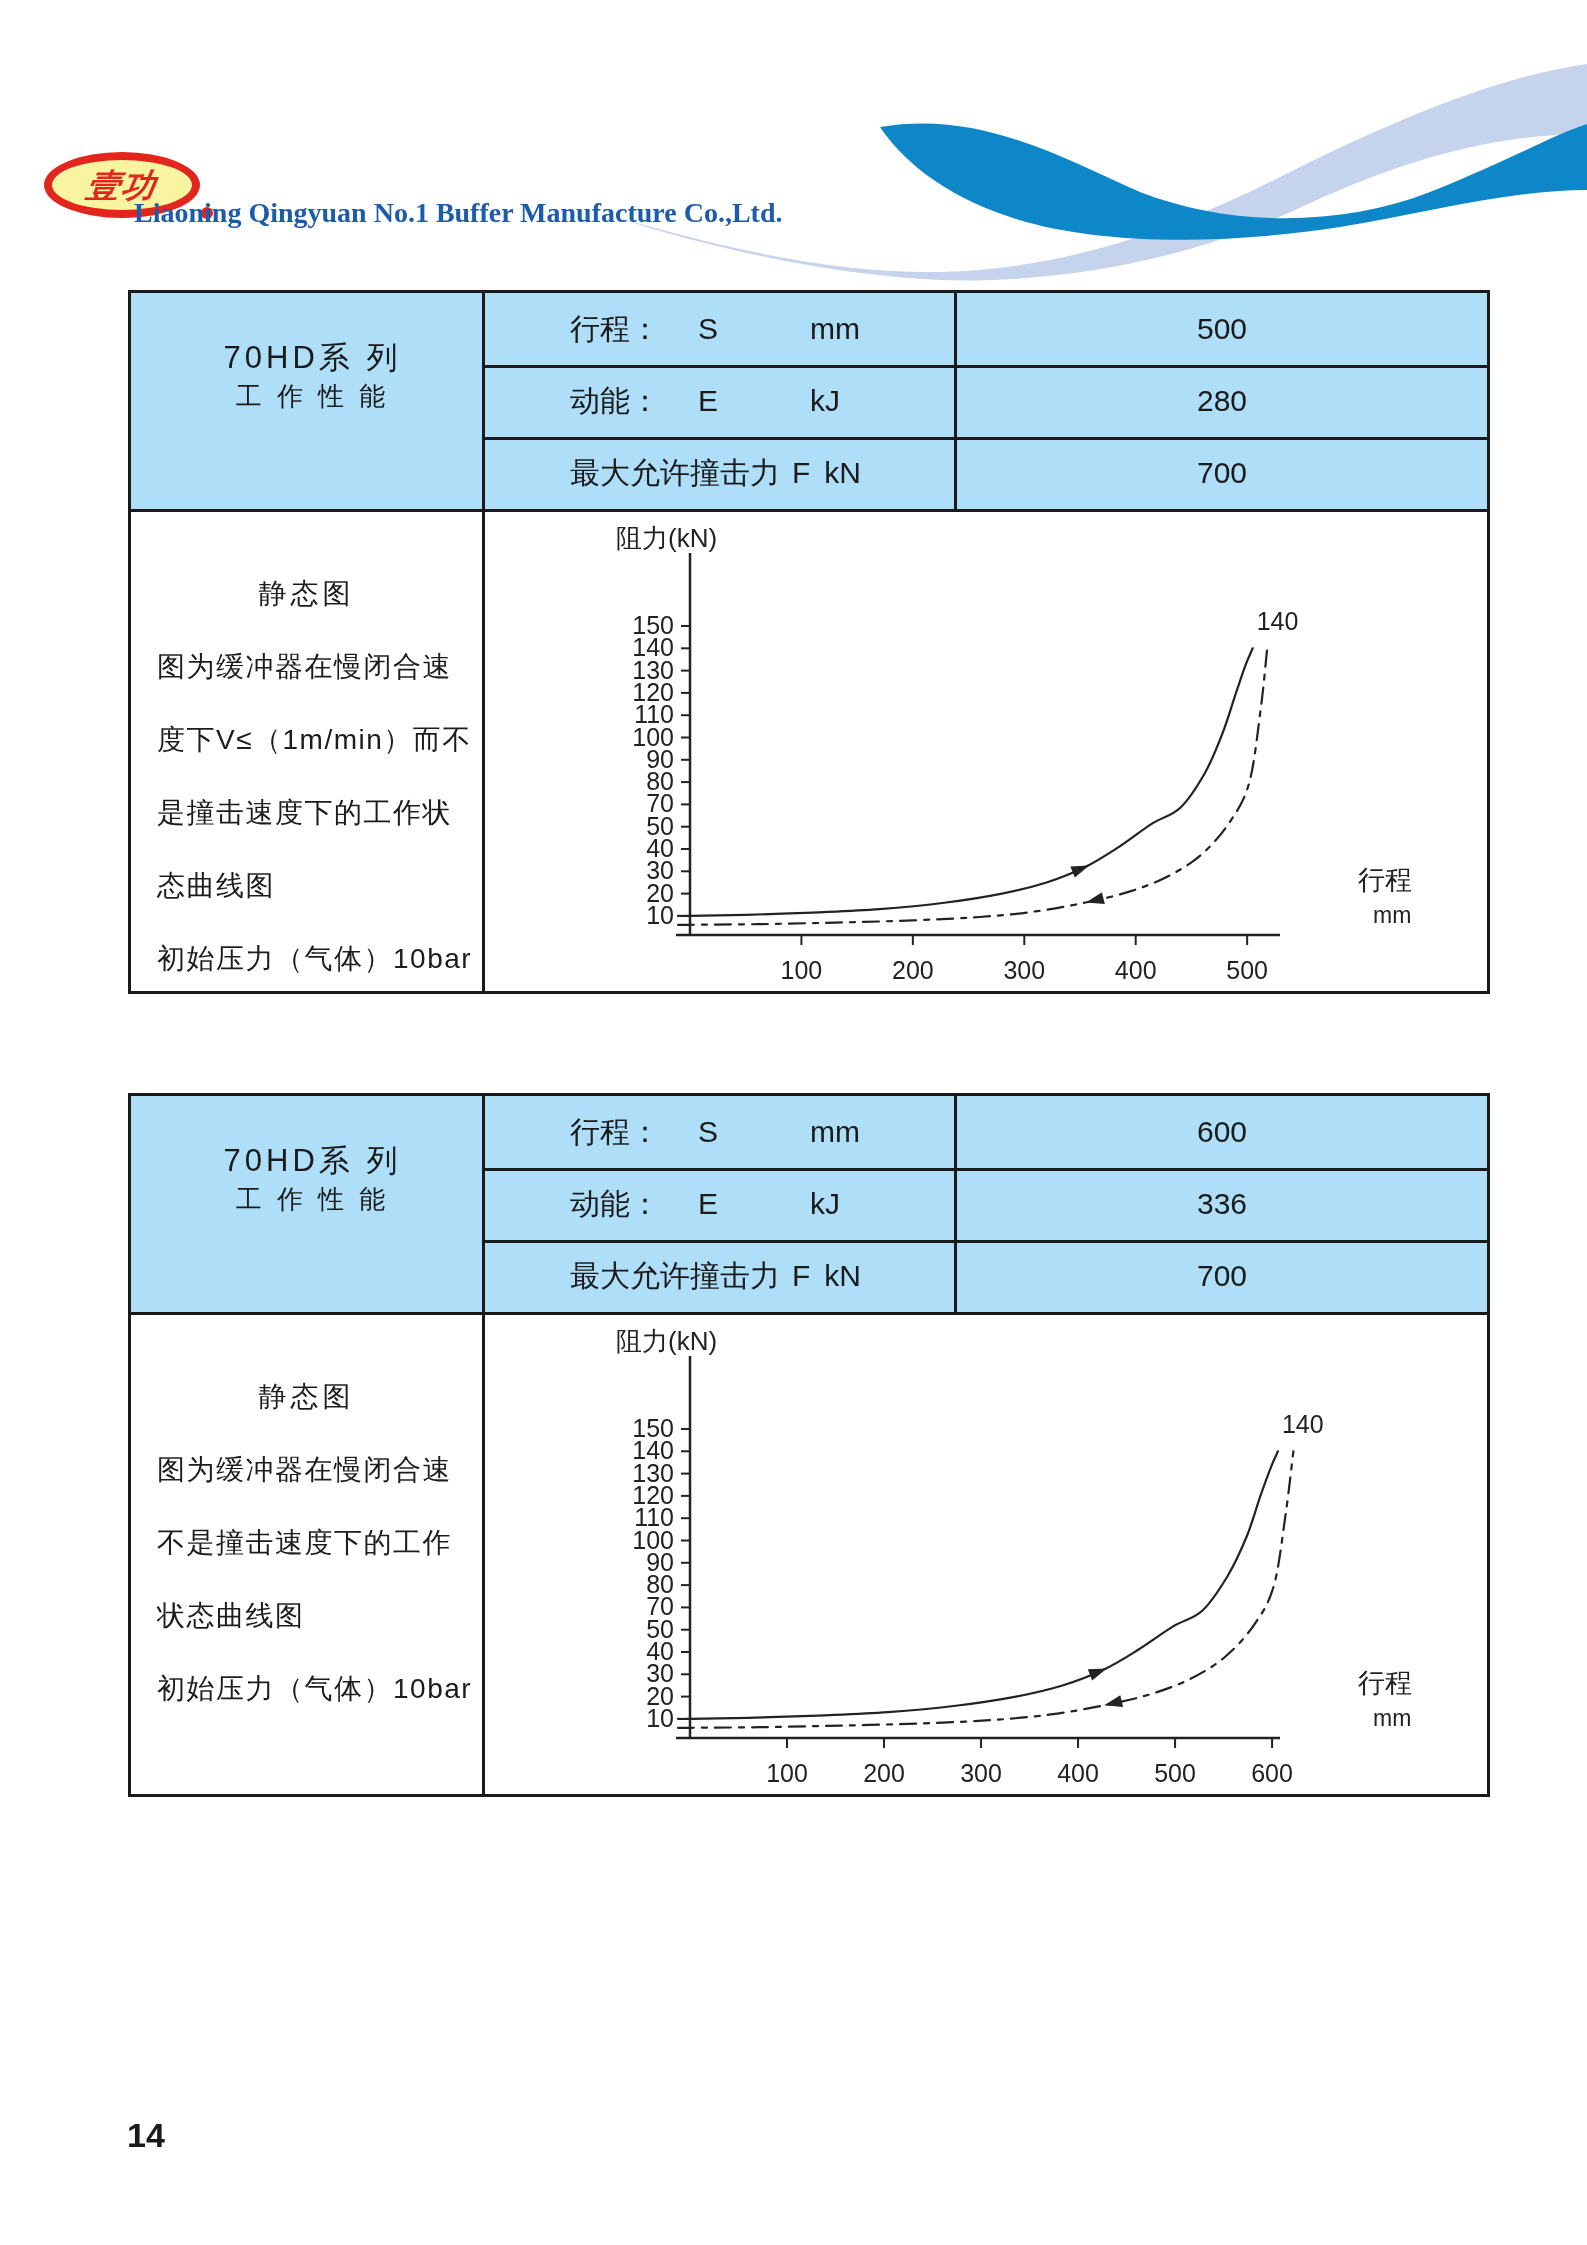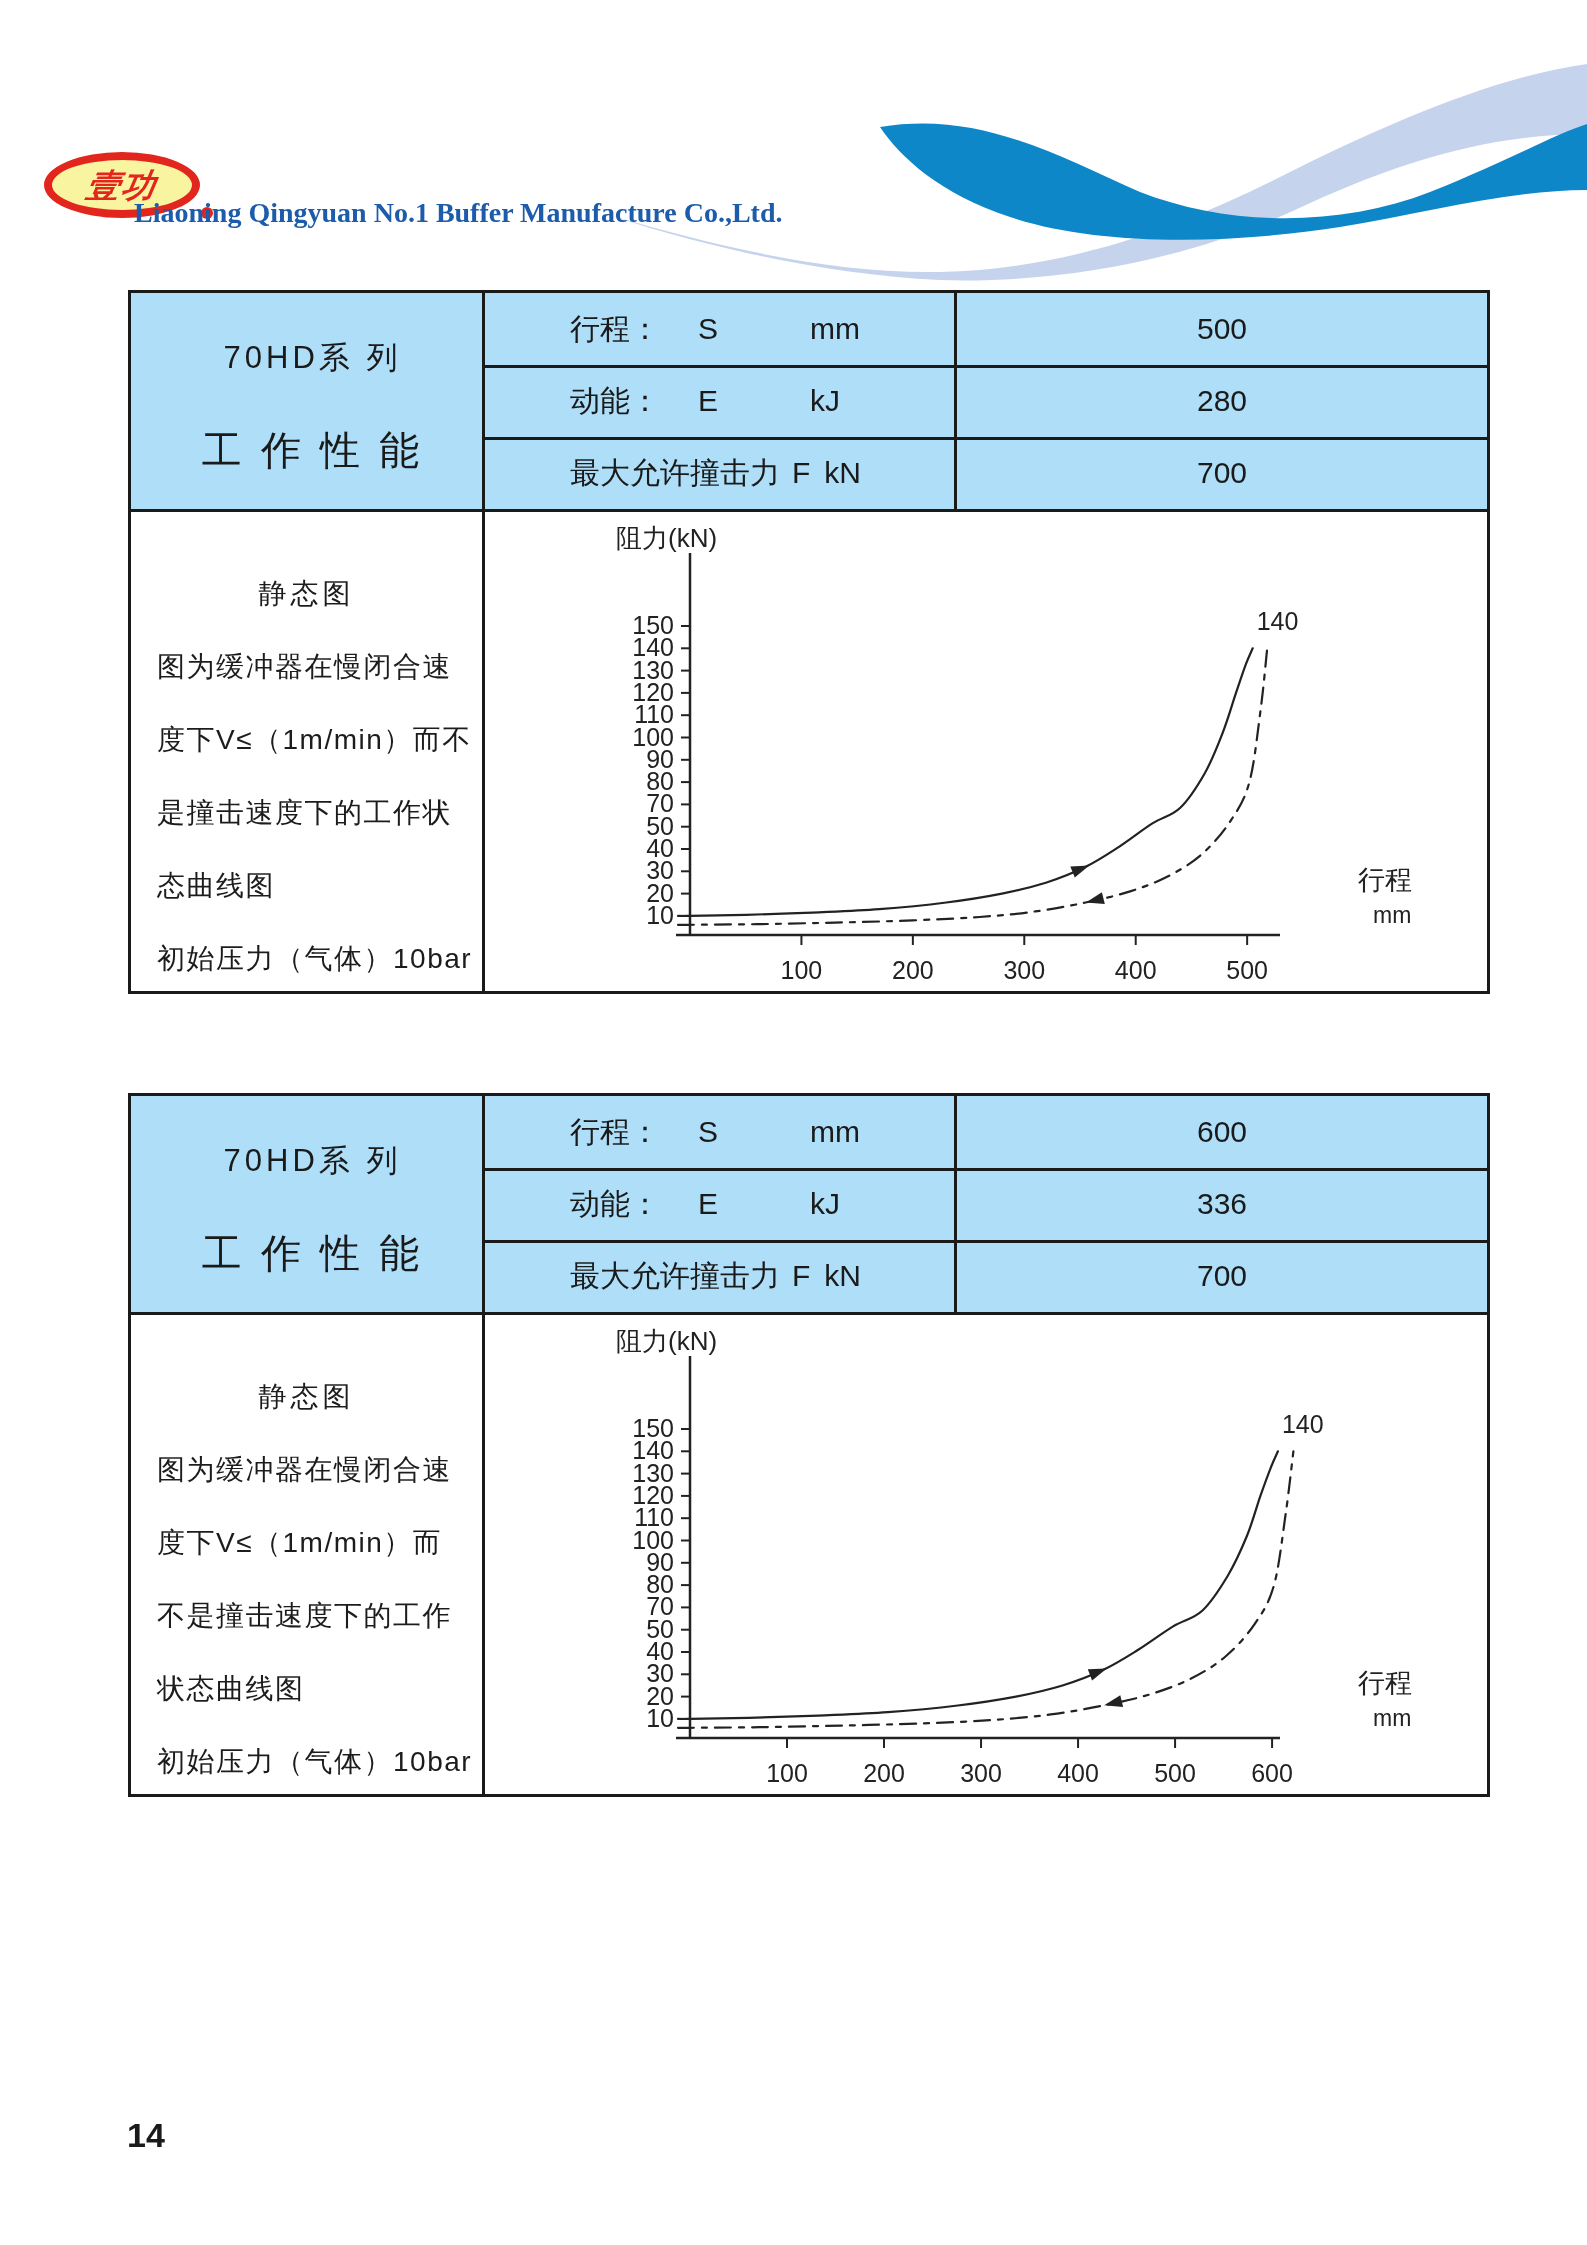--- a/index.html
+++ b/index.html
@@ -24,21 +24,21 @@
   .hdr-band{position:absolute;left:0;top:0;width:100%;height:216px;background:#aedef8;}
   .vline1{position:absolute;left:351px;top:0;width:3px;height:100%;background:#1a1a1a;}
   .vline2{position:absolute;left:823px;top:0;width:3px;height:219px;background:#1a1a1a;}
   .hline{position:absolute;left:351px;right:0;height:3px;background:#1a1a1a;}
   .hl1{top:72px;} .hl2{top:144px;}
   .hline-sec{position:absolute;left:0;top:216px;width:100%;height:3px;background:#1a1a1a;}
 
   .series-cell{position:absolute;left:6px;top:0;width:351px;height:216px;display:flex;flex-direction:column;
         align-items:center;}
   .series-title{margin-top:44px;font-size:31px;letter-spacing:4px;white-space:nowrap;}
-  .perf-title{margin-top:44px;font-size:40px;letter-spacing:4px;white-space:nowrap;}
+  .perf-title{font-size:26px;letter-spacing:4px;white-space:nowrap;}
 
   .spec-row{position:absolute;left:354px;width:469px;height:72px;display:flex;align-items:center;
         padding-left:85px;box-sizing:border-box;font-size:30px;white-space:nowrap;}
   .r0{top:0;} .r1{top:72px;} .r2{top:144px;}
   .spec-sym{margin-left:38px;} .spec-unit{margin-left:92px;}
   .compact .spec-sym{margin-left:12px;} .compact .spec-unit{margin-left:14px;}
   .spec-val{position:absolute;left:826px;width:530px;height:72px;display:flex;align-items:center;
         justify-content:center;font-size:30px;}
   .v0{top:0;} .v1{top:72px;} .v2{top:144px;}
 
@@ -201,21 +201,20 @@
     <div class="spec-row r2 compact">
       <span class="spec-label">最大允许撞击力</span>
       <span class="spec-sym">F</span>
       <span class="spec-unit">kN</span>
     </div>
     <div class="spec-val v2">700</div>
 
     <div class="note-cell">
       <div class="note-line">静态图</div>
       <div class="note-line">图为缓冲器在慢闭合速</div>
-      <div class="note-line">度下V≤（1m/min）而</div>
       <div class="note-line">不是撞击速度下的工作</div>
       <div class="note-line">状态曲线图</div>
       <div class="note-line">初始压力（气体）10bar</div>
     </div>
 
     <svg class="chart-svg" viewBox="0 0 900 468">
         <text x="88" y="26" font-size="26" fill="#222222">阻力(kN)</text>
         <line x1="162" y1="32" x2="162" y2="415" stroke="#222222" stroke-width="2.5"></line>
         <line x1="148" y1="414" x2="752" y2="414" stroke="#222222" stroke-width="2.5"></line>
         <line x1="153" y1="105" x2="162" y2="105" stroke="#222222" stroke-width="2"></line>

